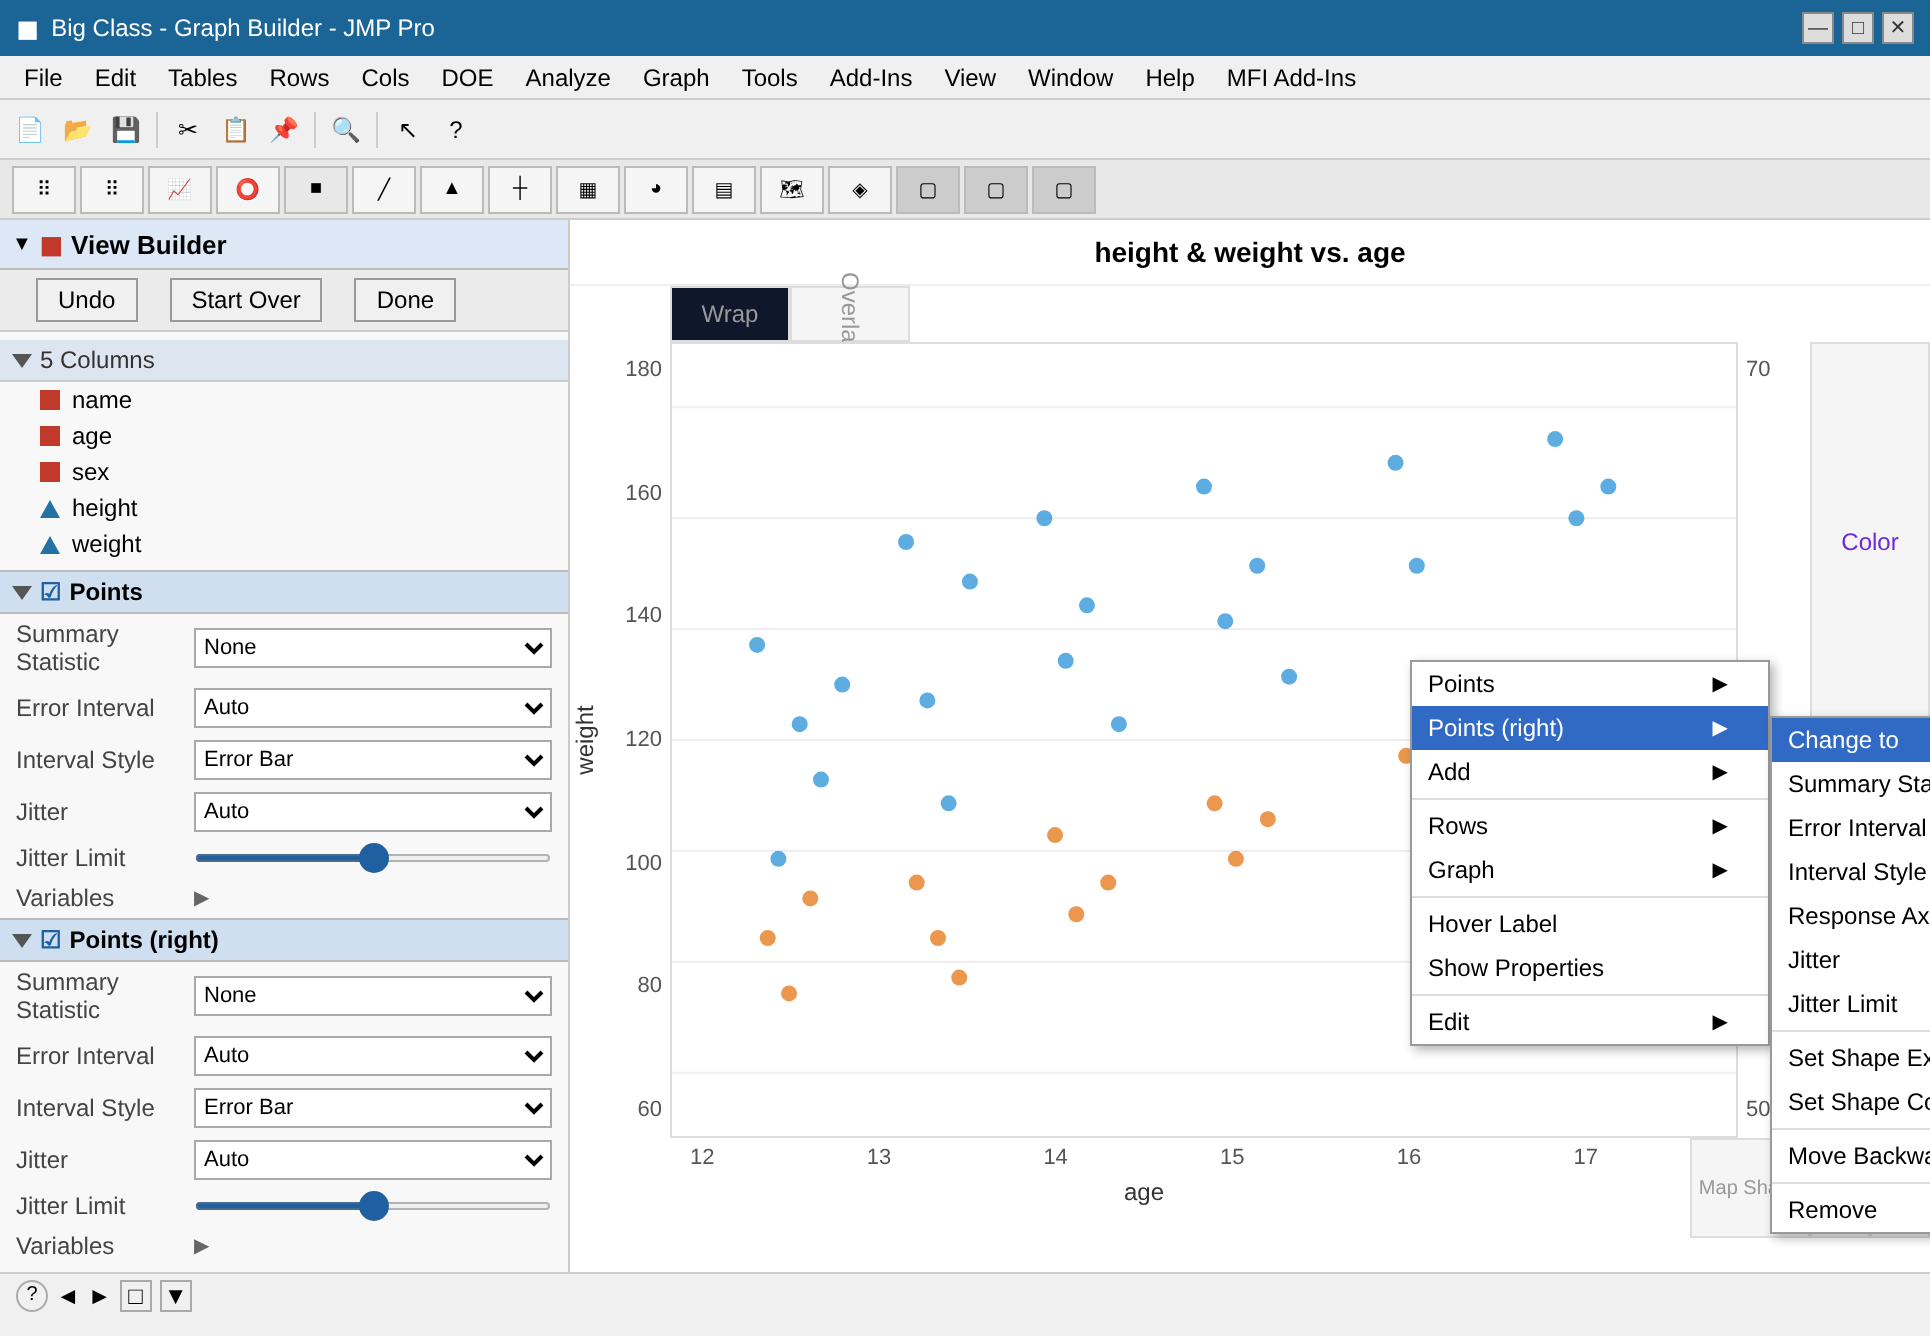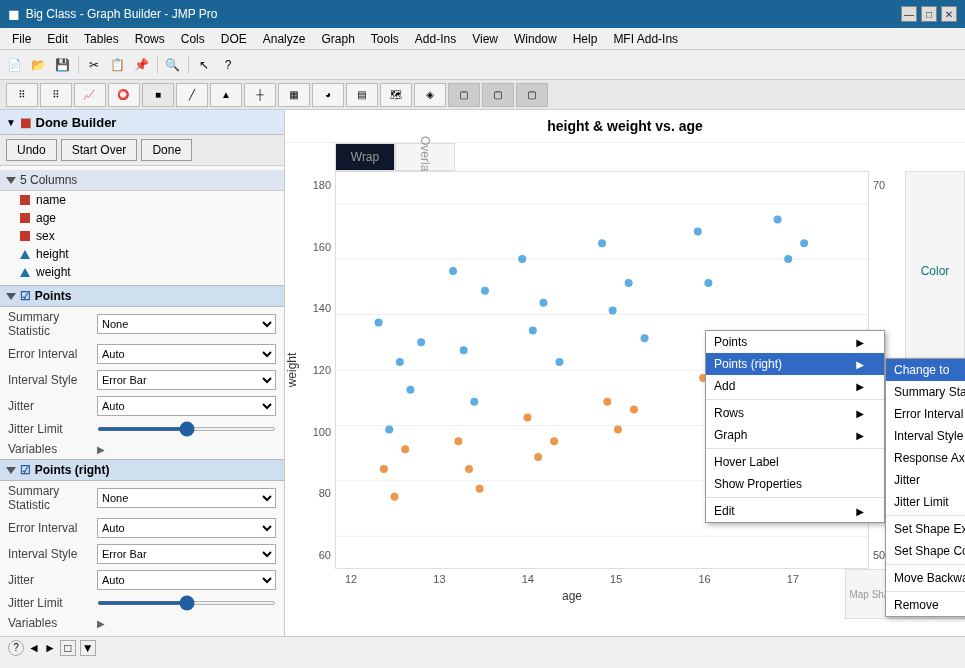--- a/index.html
+++ b/index.html
@@ -24,21 +24,21 @@
     #gb-toolbar { background: #e8e8e8; border-bottom: 1px solid #ccc; padding: 2px 6px; display: flex; align-items: center; gap: 4px; height: 30px; }
     .gb-chart-btn { width: 32px; height: 24px; border: 1px solid #bbb; background: #f5f5f5; cursor: pointer; display: flex; align-items: center; justify-content: center; font-size: 10px; }
     
     
     #main { display: flex; height: calc(668px - 28px - 22px - 30px - 30px - 32px); }
     
     
     #left-panel { width: 285px; background: #f8f8f8; border-right: 1px solid #ccc; overflow-y: auto; flex-shrink: 0; }
     #graph-builder-header { background: #dce8f5; border-bottom: 1px solid #bbb; padding: 4px 6px; display: flex; align-items: center; gap: 4px; font-weight: bold; font-size: 13px; }
     #gb-buttons { padding: 4px 6px; display: flex; gap: 4px; background: #ebebeb; border-bottom: 1px solid #ccc; }
-    .gb-btn { padding: 3px 10px; border: 1px solid #999; background: #f0f0f0; cursor: pointer; font-size: 12px; }
+    .gb-btn { padding: 3px 10px; border: 1px solid #999; background: #f0f0f0; cursor: pointer; font-size: 12px; margin-left: 12px; }
     
     #columns-section { padding: 4px 0; }
     .columns-header { padding: 3px 6px; display: flex; align-items: center; gap: 4px; font-size: 12px; color: #333; background: #dde6f0; border-bottom: 1px solid #ccc; }
     .col-item { padding: 2px 8px 2px 20px; display: flex; align-items: center; gap: 6px; cursor: pointer; }
     
     .section-header { background: #d0dff0; border-top: 1px solid #bbb; border-bottom: 1px solid #bbb; padding: 3px 6px; display: flex; align-items: center; gap: 4px; font-weight: bold; font-size: 12px; cursor: pointer; }
     .prop-row { display: flex; align-items: center; padding: 3px 8px; gap: 4px; }
     .prop-label { width: 85px; color: #444; font-size: 12px; flex-shrink: 0; }
     .prop-select { flex: 1; height: 20px; font-size: 11px; border: 1px solid #aaa; background: white; }
     .slider-container { flex: 1; display: flex; align-items: center; }
@@ -135,21 +135,21 @@
   </div>
 </div>
 
 <div id="main">
 
   <div id="left-panel">
 
     <div id="graph-builder-header">
       <span style="font-size:10px;">▼</span>
       <span style="color:#c0392b; font-size:14px;">◼</span>
-      <span>Done Builder</span>
+      <span>View Builder</span>
     </div>
 
     <div id="gb-buttons">
       <button class="gb-btn">Undo</button>
       <button class="gb-btn">Start Over</button>
       <button class="gb-btn">Done</button>
     </div>
 
     <div id="columns-section">
       <div class="columns-header">
@@ -342,21 +342,21 @@
 
       <div style="width:36px; display:flex; flex-direction:column; justify-content:space-between; padding:8px 4px 8px 4px; font-size:11px; color:#555;">
         <span>70</span>
         <span></span>
         <span></span>
         <span></span>
         <span>50</span>
       </div>
 
       <div style="display:flex; flex-direction:column; width:60px;">
-        <div style="flex:1; background:#f5f5f5; border:1px solid #ddd; display:flex; align-items:center; justify-content:center; color:#0f766e; font-size:12px;">Color</div>
+        <div style="flex:1; background:#f5f5f5; border:1px solid #ddd; display:flex; align-items:center; justify-content:center; color:#6d28d9; font-size:12px;">Color</div>
         <div style="flex:1; background:#f5f5f5; border:1px solid #ddd; display:flex; align-items:center; justify-content:center; color:#999; font-size:12px;">Size</div>
       </div>
     </div>
 
     <div style="display:flex; height:50px;">
       <div style="width:14px;"></div>
       <div style="width:36px;"></div>
 
       <div style="flex:1; display:flex; flex-direction:column;">
         <div style="display:flex; justify-content:space-between; padding: 4px 10px 0 10px; font-size:11px; color:#555;">

